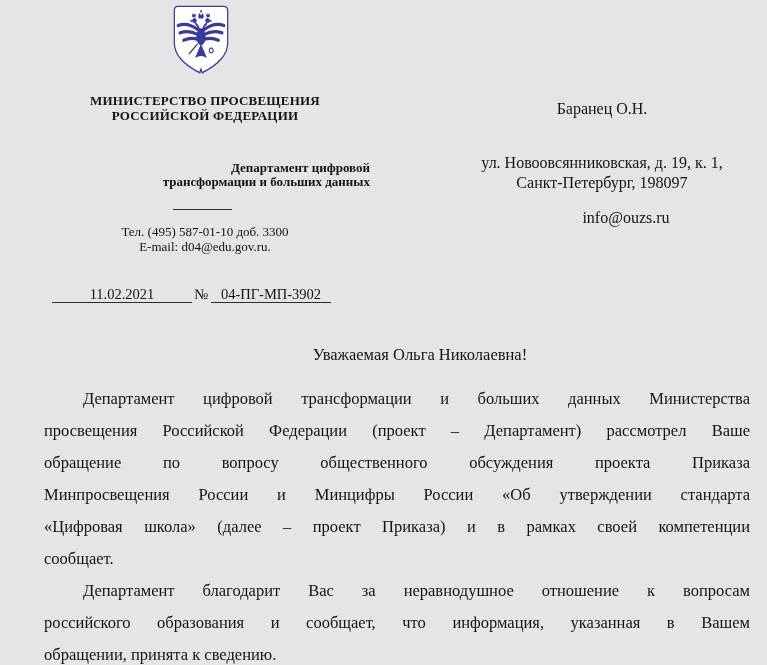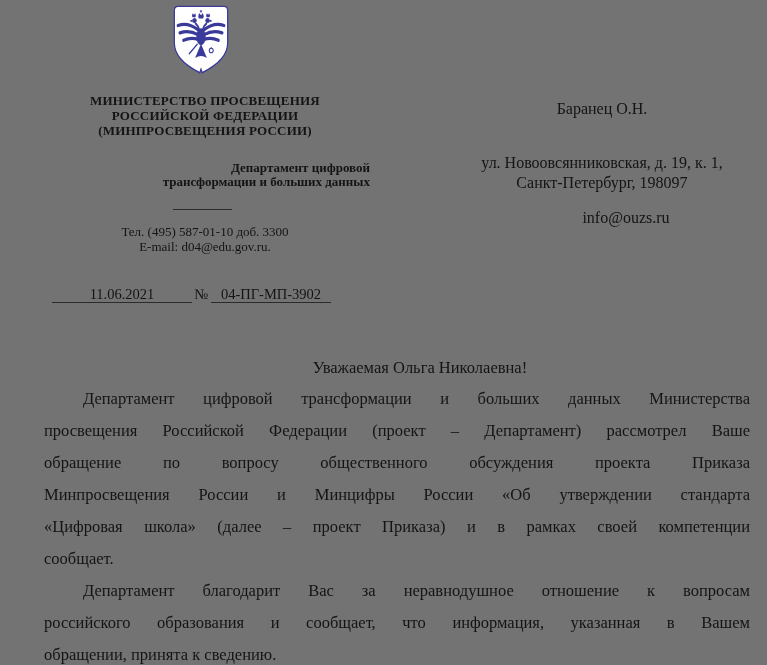--- a/index.html
+++ b/index.html
@@ -1,21 +1,21 @@
 <!DOCTYPE html>
 <html><head>
 <meta charset="utf-8">
 <style>
   * { margin: 0; padding: 0; box-sizing: border-box; }
   html, body { background: #ffffff; }
   .page {
     position: relative;
     width: 767px;
     height: 665px;
-    background: #737373;
+    background: #e5e5e5;
     overflow: hidden;
     font-family: "Liberation Serif", "DejaVu Serif", serif;
     color: #141414;
   }
 
   
   .emblem {
     position: absolute;
     left: 170px; top: 5px;
     width: 62px; height: 72px;
@@ -77,21 +77,21 @@
     font-size: 16px;
     line-height: 20px;
     text-align: center;
   }
   .recipient .addr { margin-top: 34px; }
   .recipient .email { margin-top: 15px; margin-left: 48px; }
 
   
   .salutation {
     position: absolute;
-    left: 44px; top: 352px; width: 706px;
+    left: 44px; top: 339px; width: 706px;
     padding-left: 46px;
     height: 32px; line-height: 32px;
     font-size: 16.5px;
     text-align: center;
   }
   .letter-body {
     position: absolute;
     left: 44px; top: 383px; width: 706px;
     font-size: 16.5px;
   }
@@ -137,37 +137,36 @@
         <path fill="none" stroke-width="2" stroke-linecap="round" d="M44,55.5 L31,69"></path>
         <circle fill="none" stroke-width="1.6" cx="66.5" cy="64.5" r="3.2"></circle>
         <path fill="none" stroke-width="1.2" d="M66.5,59.5 V61.3"></path>
       </g>
     </svg>
   </div>
 
   <div class="ministry">
     <div>МИНИСТЕРСТВО ПРОСВЕЩЕНИЯ</div>
     <div>РОССИЙСКОЙ ФЕДЕРАЦИИ</div>
-    <div>(МИНПРОСВЕЩЕНИЯ РОССИИ)</div>
   </div>
 
   <div class="department">
     <div>Департамент цифровой</div>
     <div>трансформации и больших данных</div>
   </div>
 
   <div class="lh-divider"></div>
 
   <div class="org-contact">
     <div>Тел. (495) 587-01-10 доб. 3300</div>
     <div>E-mail: d04@edu.gov.ru.</div>
   </div>
 
   <div class="ref-row">
-    <div class="ref-date-cell">11.06.2021</div>
+    <div class="ref-date-cell">11.02.2021</div>
     <div class="ref-no-sign">№</div>
     <div class="ref-number-cell">04-ПГ-МП-3902</div>
   </div>
 
   <div class="recipient">
     <div>Баранец О.Н.</div>
     <div class="addr">
       <div>ул. Новоовсянниковская, д. 19, к. 1,</div>
       <div>Санкт-Петербург, 198097</div>
     </div>

